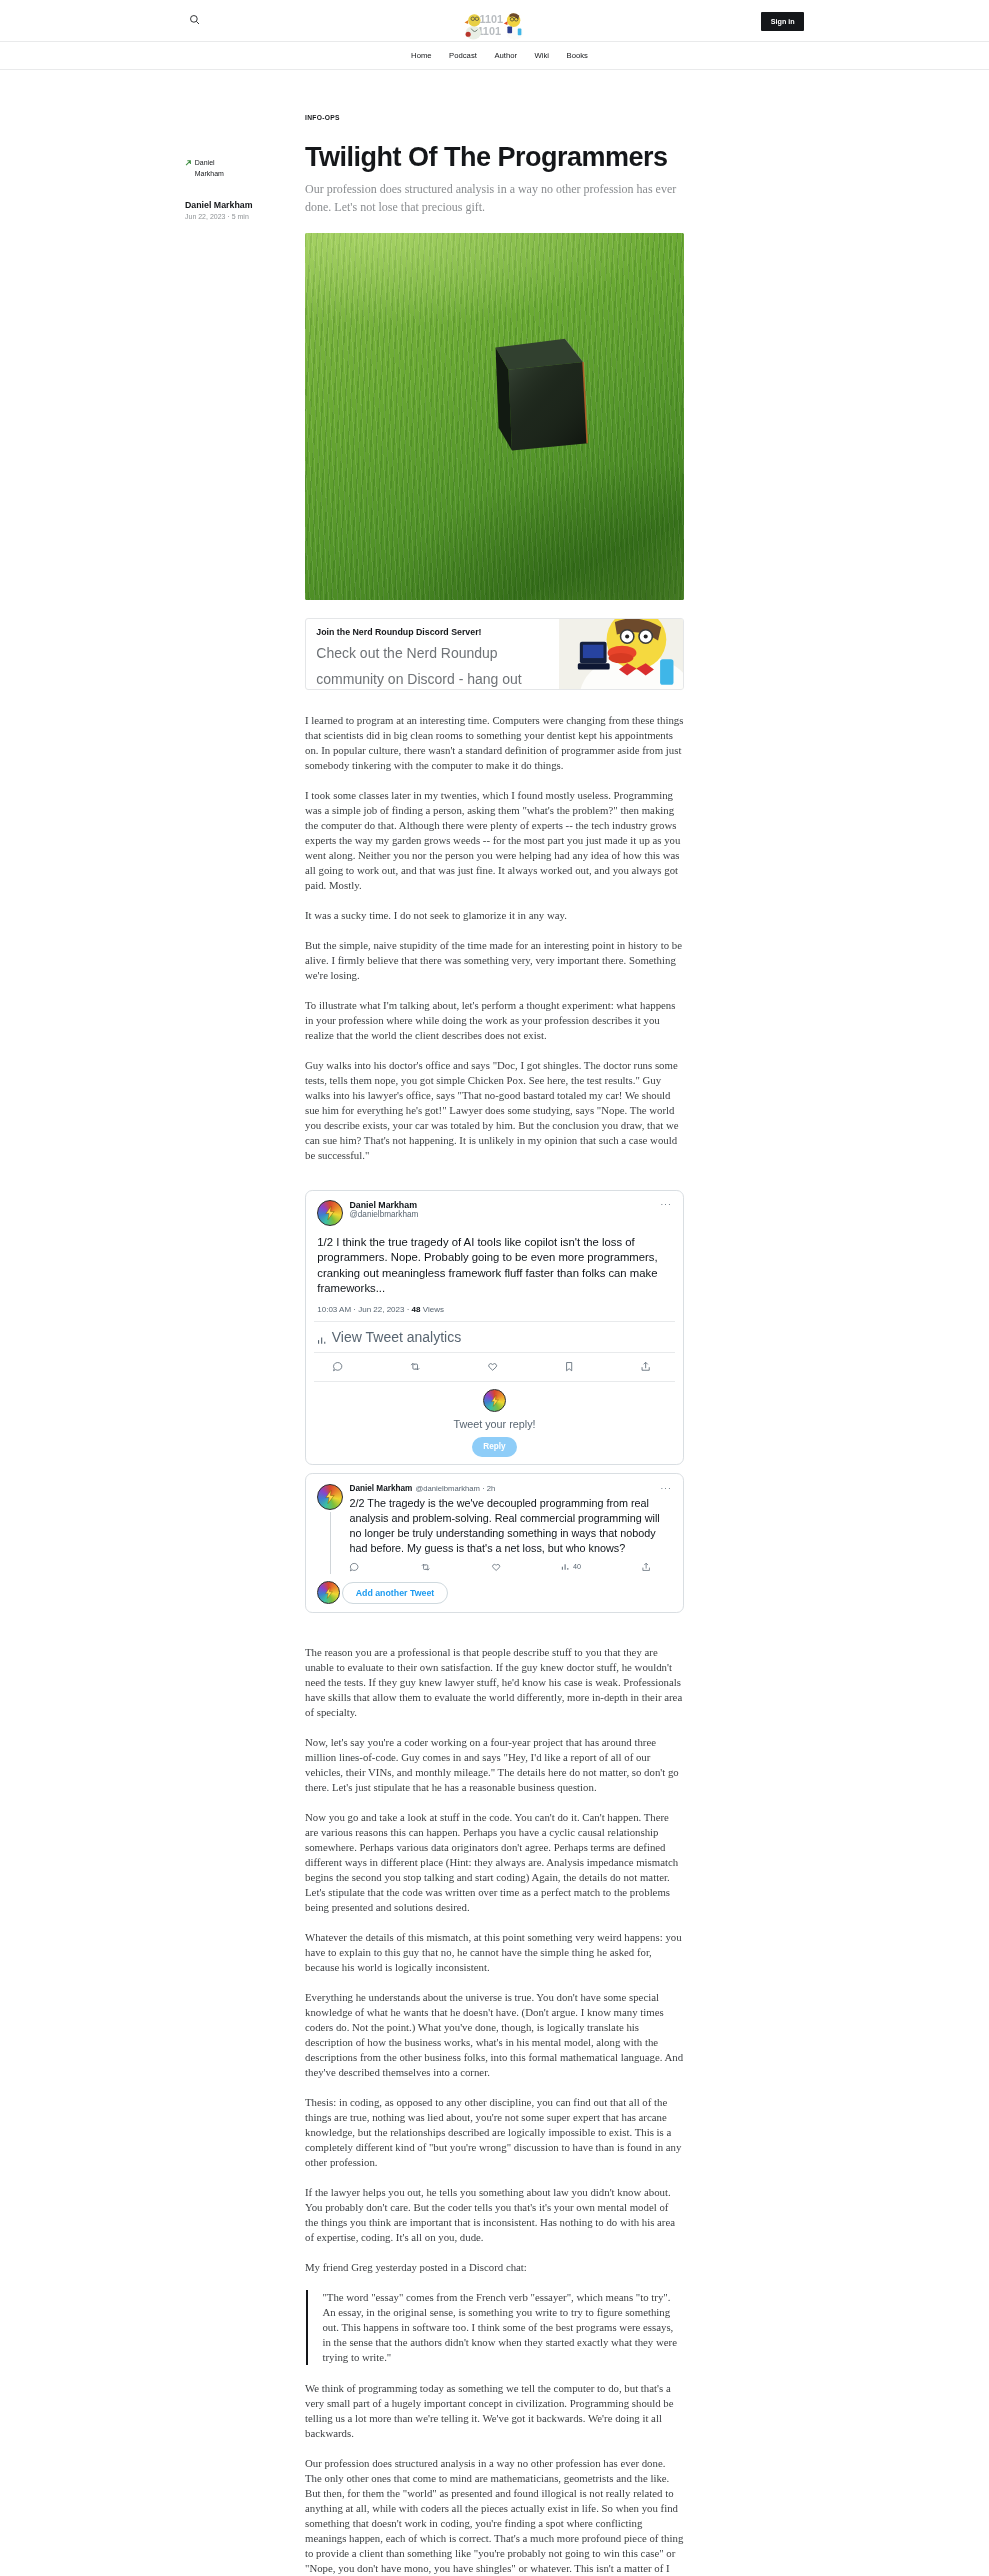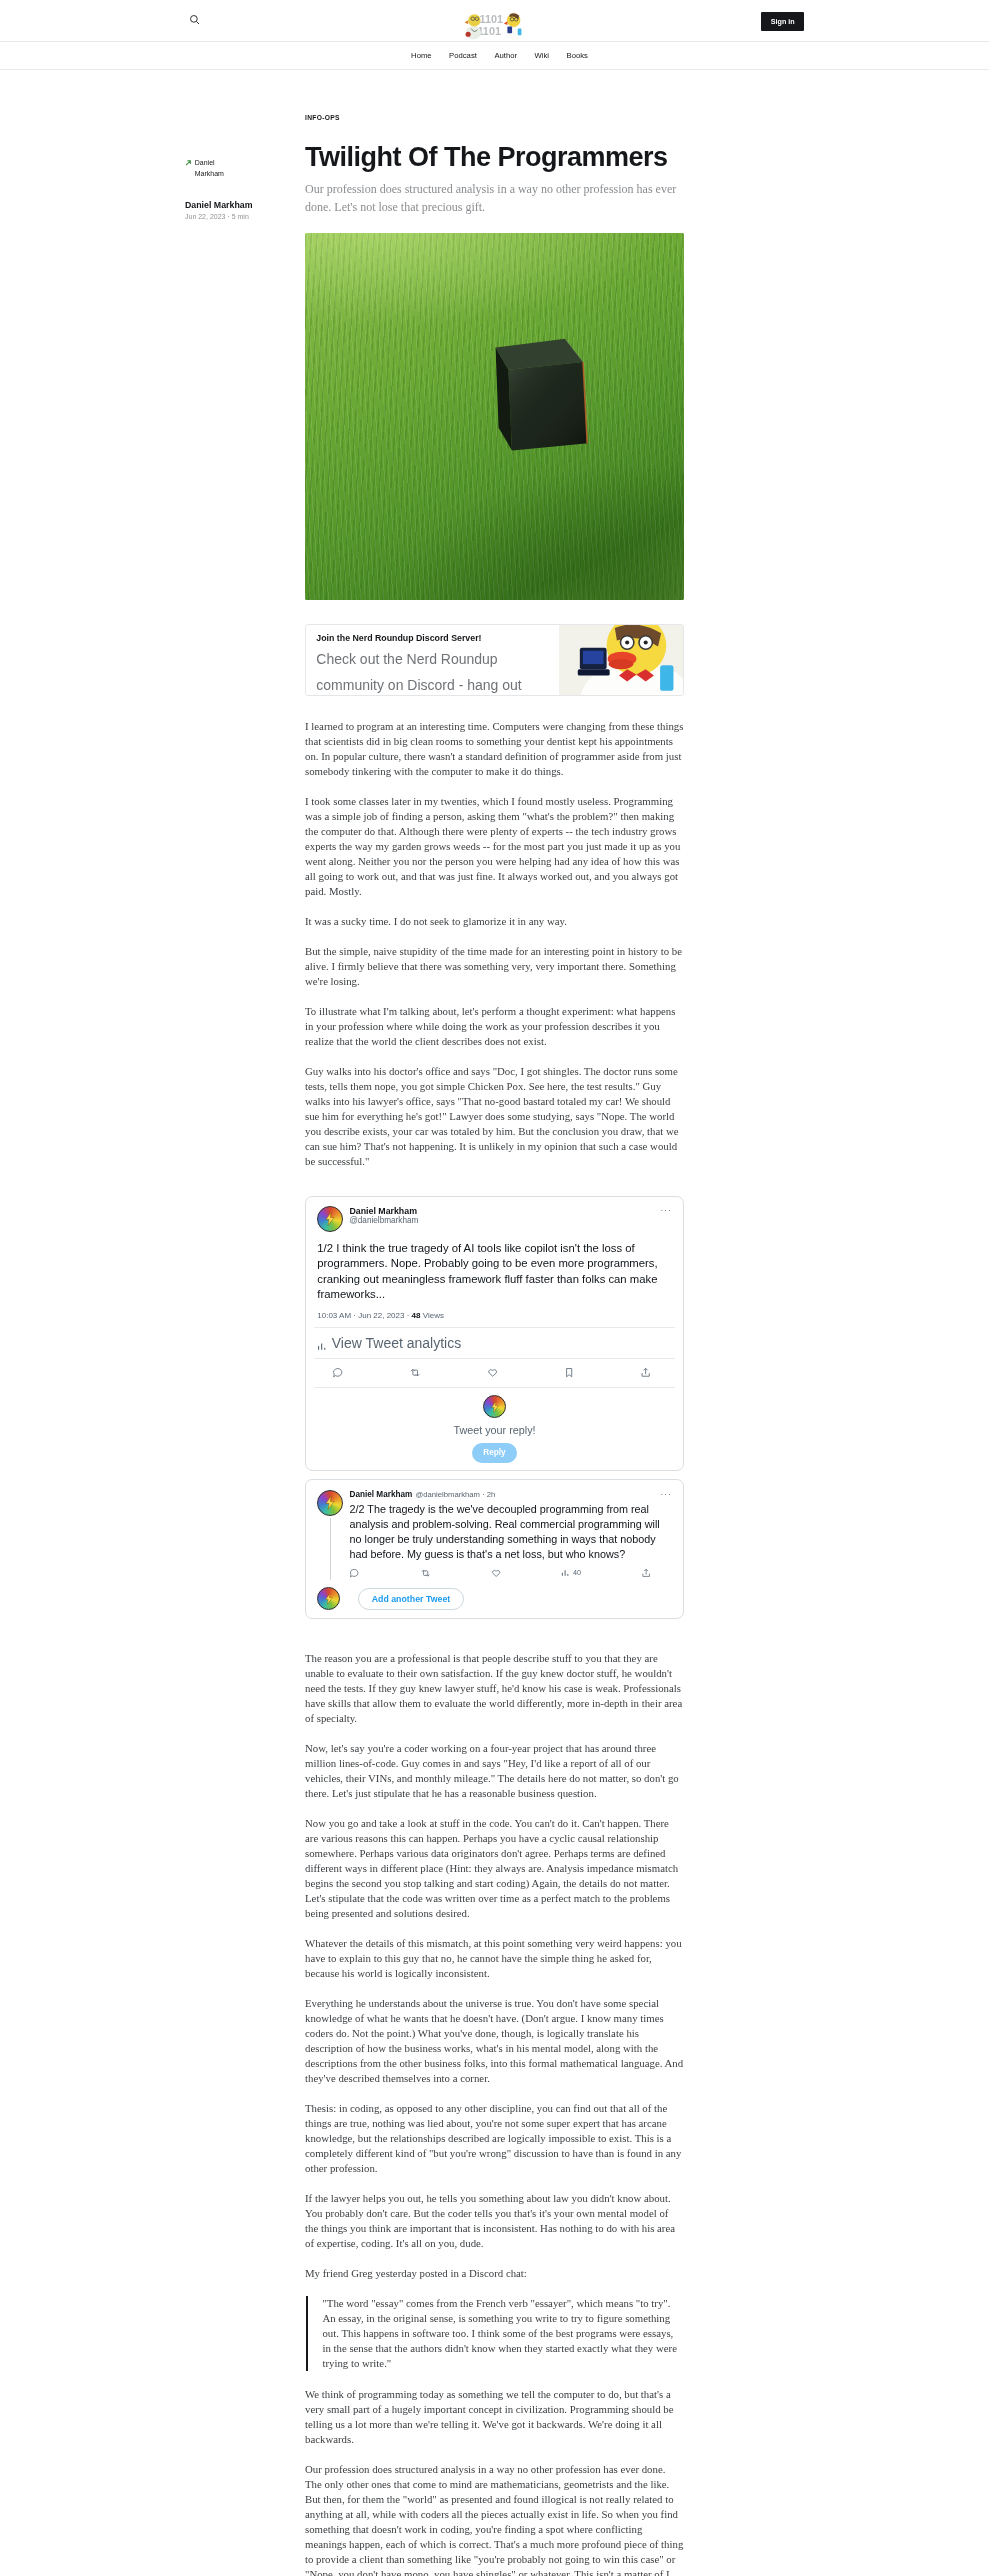--- a/index.html
+++ b/index.html
@@ -29,21 +29,21 @@
   .hero {
     margin-top: 17.5px; width: 379px; height: 367px; border-radius: 1.5px; position: relative; overflow: hidden;
     background:
       radial-gradient(ellipse 464px 155px at 20% 0%, rgba(230,255,160,.35), transparent 60%),
       radial-gradient(ellipse 361px 196px at 90% 100%, rgba(20,60,10,.45), transparent 70%),
       repeating-linear-gradient(86deg, rgba(255,255,255,.10) 0 1px, rgba(0,0,0,0) 1px 4.6px),
       repeating-linear-gradient(94deg, rgba(30,80,15,.18) 0 1.5px, rgba(0,0,0,0) 1.5px 5.7px),
       linear-gradient(155deg, #8cc04b 0%, #6aa933 35%, #55962a 60%, #3f7d1e 85%, #63a332 100%);
   }
   
-  .discord-card { margin-top: 24px; border: 0.5px solid #e4e6e8; border-radius: 3.1px; height: 72px; display: flex; overflow: hidden; cursor: pointer; }
+  .discord-card { margin-top: 18px; border: 0.5px solid #e4e6e8; border-radius: 3.1px; height: 72px; display: flex; overflow: hidden; cursor: pointer; }
   .discord-left { flex: 1; padding: 8.2px 10.3px; }
   .discord-title { font-size: 8.8px; font-weight: bold; color:#15171a; }
   .discord-desc { margin-top: 4.1px; font-size: 14px; line-height: 1.85; color: #6f7377; }
   .discord-link-row { margin-top: 5.2px; display: flex; align-items: center; gap: 4.1px; font-size: 7.7px; color:#2f3237; }
   .discord-img { width: 124px; background: linear-gradient(135deg, #f7f7f3, #efede3); position: relative; flex-shrink: 0; }
   
   .body-copy { margin-top: 23px; font-family: "Liberation Serif", serif; font-size: 10.8px; line-height: 15px; color: #3d4043; }
   .body-copy p { margin-bottom: 15px; }
   .quote { border-left: 2.1px solid #15171a; padding-left: 14.4px; margin: 15.5px 0 15.5px 1px; color: #3d4043; }
   
@@ -66,21 +66,21 @@
   .tw-analytics { display: flex; align-items: flex-end; gap: 5.2px; color: #586571; font-size: 14px; cursor: pointer; }
   .tw-actions { display: flex; justify-content: space-between; padding: 1px 20.6px 1px 14.4px; }
   .tw-actions.thread { padding: 6.2px 20.6px 2.1px 0; justify-content: space-between; }
   .tw-action { display:flex; align-items: center; gap: 4.1px; color:#586571; font-size: 7.2px; cursor: pointer; }
   .reply-row { display: flex; align-items: center; gap: 6.2px; margin-top: 7.2px; flex-direction: column; }
   .reply-ph { color: #586571; font-size: 10.8px; flex: 1; cursor: text; }
   .reply-btn { background: #8ecdf8; color: #fff; font-weight: bold; font-size: 8.2px; border: none; border-radius: 11.3px; padding: 5.7px 11.3px; cursor: pointer; }
   .thread-wrap { display: flex; gap: 6.2px; }
   .thread-left { display: flex; flex-direction: column; align-items: center; }
   .thread-line { width: 1px; flex: 1; background: #d0d5d9; margin-top: 2.1px; }
-  .add-tweet-row { display: flex; align-items: center; gap: 18px; margin-top: 7.2px; }
+  .add-tweet-row { display: flex; align-items: center; gap: 2px; margin-top: 7.2px; }
   .add-tweet-btn { border: 0.5px solid #cfd9de; border-radius: 11.3px; background: #fff; color: #1d9bf0; font-weight: bold; font-size: 8.8px; padding: 5.2px 12.4px; cursor: pointer; }
   .icon { display: inline-block; vertical-align: middle; }
 </style>
 </head>
 <body>
 
 <div>
   <div class="logo-row">
     <span class="search-btn">
       <svg class="icon" width="11.3" height="11.3" viewBox="0 0 22 22">

